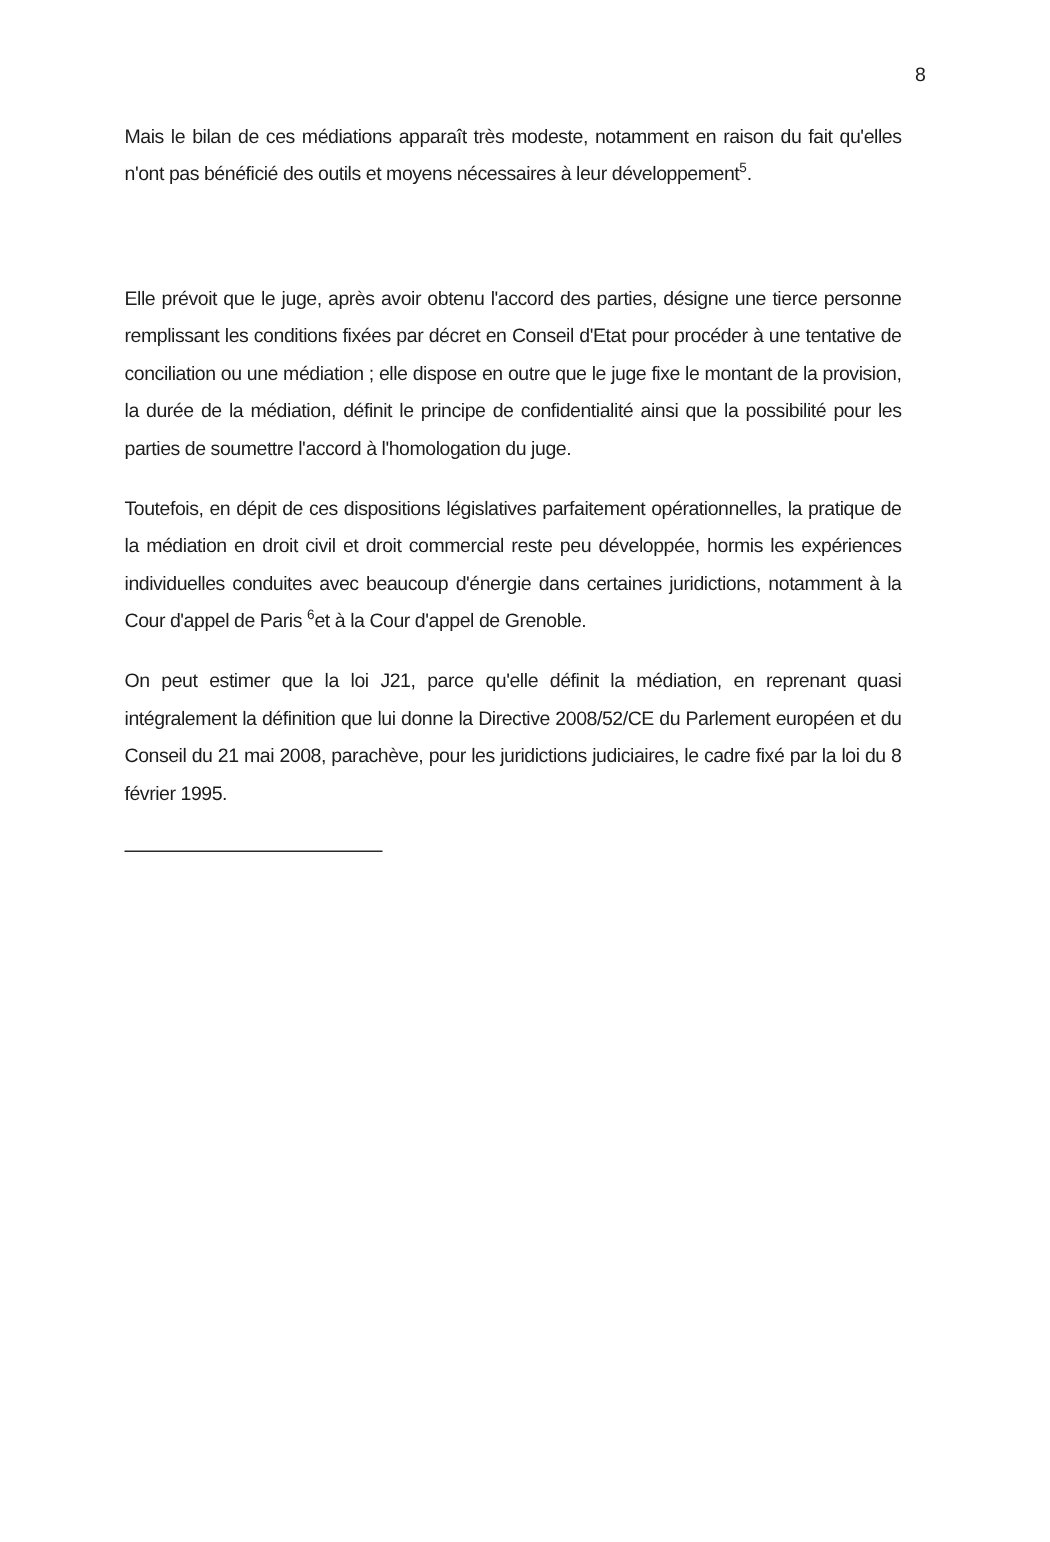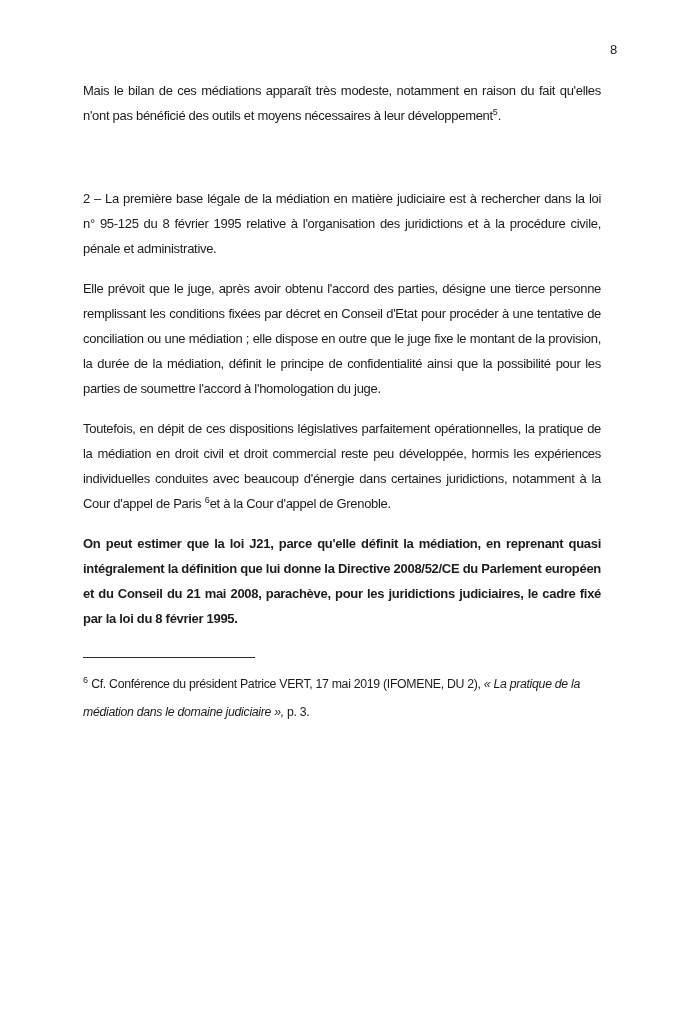--- a/index.html
+++ b/index.html
@@ -29,21 +29,20 @@
   .para {
     margin: 0 16px 15px 0;
     line-height: 25px;
     text-align: justify;
   }
   .para.gap-xl {
     margin-bottom: 58px;
   }
   .para.last-body {
     margin-bottom: 26px;
-    font-weight: bold;
   }
   sup.noteref {
     font-size: 9px;
     line-height: 0;
     vertical-align: super;
     letter-spacing: 0;
   }
   .fn-sep {
     width: 172px;
     border: none;
@@ -62,29 +61,27 @@
 </style>
 </head>
 <body>
 
 <div class="page">
 
   <div class="page-number">8</div>
 
   <p class="para gap-xl"><span>Mais le bilan de ces médiations apparaît très modeste, notamment en raison du fait qu'elles n'ont pas bénéficié des outils et moyens nécessaires à leur développement</span><sup class="noteref">5</sup><span>.</span></p>
 
-  <p class="para"><span>2 – La première base légale de la médiation en matière judiciaire est à rechercher dans la loi n° 95-125 du 8 février 1995 relative à l'organisation des juridictions et à la procédure civile, pénale et administrative.</span></p>
 
   <p class="para">
   </p>
 
   <p class="para"><span>Elle prévoit que le juge, après avoir obtenu l'accord des parties, désigne une tierce personne remplissant les conditions fixées par décret en Conseil d'Etat pour procéder à une tentative de conciliation ou une médiation ; elle dispose en outre que le juge fixe le montant de la provision, la durée de la médiation, définit le principe de confidentialité ainsi que la possibilité pour les parties de soumettre l'accord à l'homologation du juge.</span></p>
 
   <p class="para"><span>Toutefois, en dépit de ces dispositions législatives parfaitement opérationnelles, la pratique de la médiation en droit civil et droit commercial reste peu développée, hormis les expériences individuelles conduites avec beaucoup d'énergie dans certaines juridictions, notamment à la Cour d'appel de Paris </span><sup class="noteref">6</sup><span>et à la Cour d'appel de Grenoble.</span></p>
 
   <p class="para last-body"><span>On peut estimer que la loi J21, parce qu'elle définit la médiation, en reprenant quasi intégralement la définition que lui donne la Directive 2008/52/CE du Parlement européen et du Conseil du 21 mai 2008, parachève, pour les juridictions judiciaires, le cadre fixé par la loi du 8 février 1995.</span></p>
 
   <hr class="fn-sep">
 
 
-  <p class="footnote"><sup class="noteref">6</sup><span> Cf. Conférence du président Patrice VERT, 17 mai 2019 (IFOMENE, DU 2), </span><span class="it">« La pratique de la médiation dans le domaine judiciaire »,</span><span> p. 3.</span></p>
 
 </div>
 
 </body></html>

